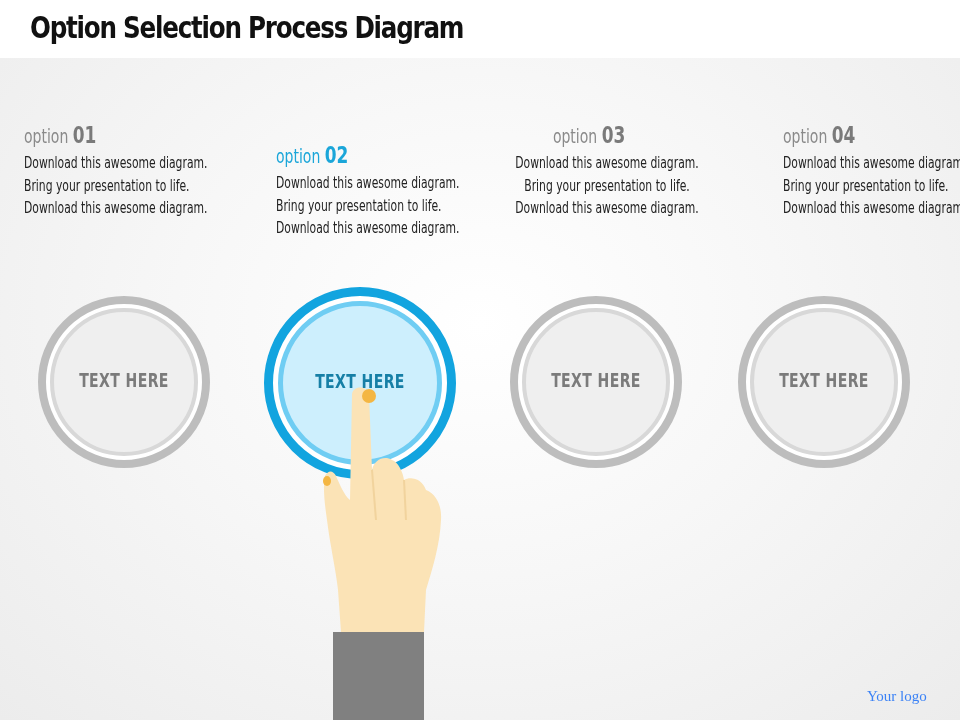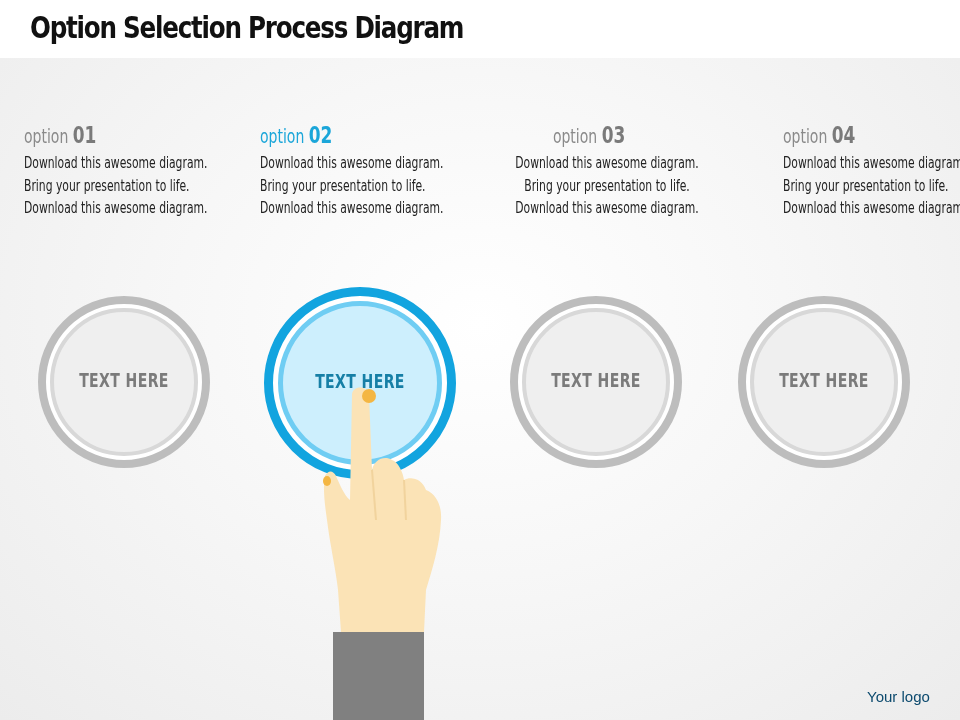--- a/index.html
+++ b/index.html
@@ -16,35 +16,35 @@
   .opt-desc{font-size:15px;line-height:22.5px;color:#222;transform:scaleX(0.8);transform-origin:left top;width:260px;}
   .circle{position:absolute;border-radius:50%;box-sizing:border-box;}
   .ring-outer{border:8px solid #bdbdbd;background:#fff;}
   .ring-inner{border:4px solid #d8d8d8;background:#efefef;}
   .active .ring-outer{border:9px solid #12a4df;}
   .active .ring-inner{border:5px solid #6fcdf3;background:#cdeffd;}
   .node{position:absolute;}
   .node-label{position:absolute;left:0;right:0;text-align:center;font-weight:bold;font-size:20px;
     color:#7b7b7b;transform:scaleX(0.78);letter-spacing:0.5px;white-space:nowrap;}
   .active .node-label{color:#167fa6;}
-  .logo{position:absolute;left:867px;top:688px;font-family:Liberation Sans, sans-serif;font-size:15px;color:#0c4a6e;}
+  .logo{position:absolute;left:867px;top:688px;font-family:Liberation Serif, serif;font-size:15px;color:#3b82f6;}
   svg.hand{position:absolute;left:0;top:0;}
 </style>
 </head>
 <body>
 
 <div class="titlebar">
   <div class="title">Option Selection Process Diagram</div>
 </div>
 
 <div class="opt" style="left:24px;">
   <div class="opt-head"><span>option</span> <span class="num">01</span></div>
   <div class="opt-desc">Download this awesome diagram. Bring your presentation to life. Download this awesome diagram.</div>
 </div>
-<div class="opt active" style="left:260px;">
+<div class="opt active" style="left:276px;margin-top:20px;">
   <div class="opt-head"><span>option</span> <span class="num">02</span></div>
   <div class="opt-desc">Download this awesome diagram. Bring your presentation to life. Download this awesome diagram.</div>
 </div>
 <div class="opt" style="left:503px;text-align:center;">
   <div class="opt-head"><span>option</span> <span class="num">03</span></div>
   <div class="opt-desc">Download this awesome diagram. Bring your presentation to life. Download this awesome diagram.</div>
 </div>
 <div class="opt" style="left:783px;">
   <div class="opt-head"><span>option</span> <span class="num">04</span></div>
   <div class="opt-desc">Download this awesome diagram. Bring your presentation to life. Download this awesome diagram.</div>

